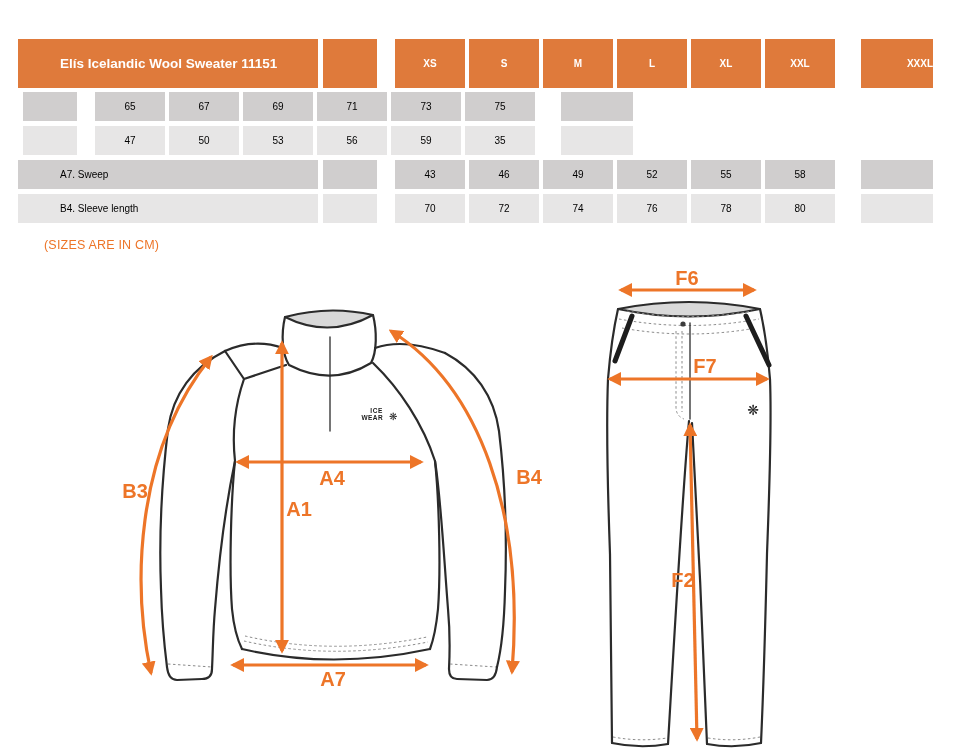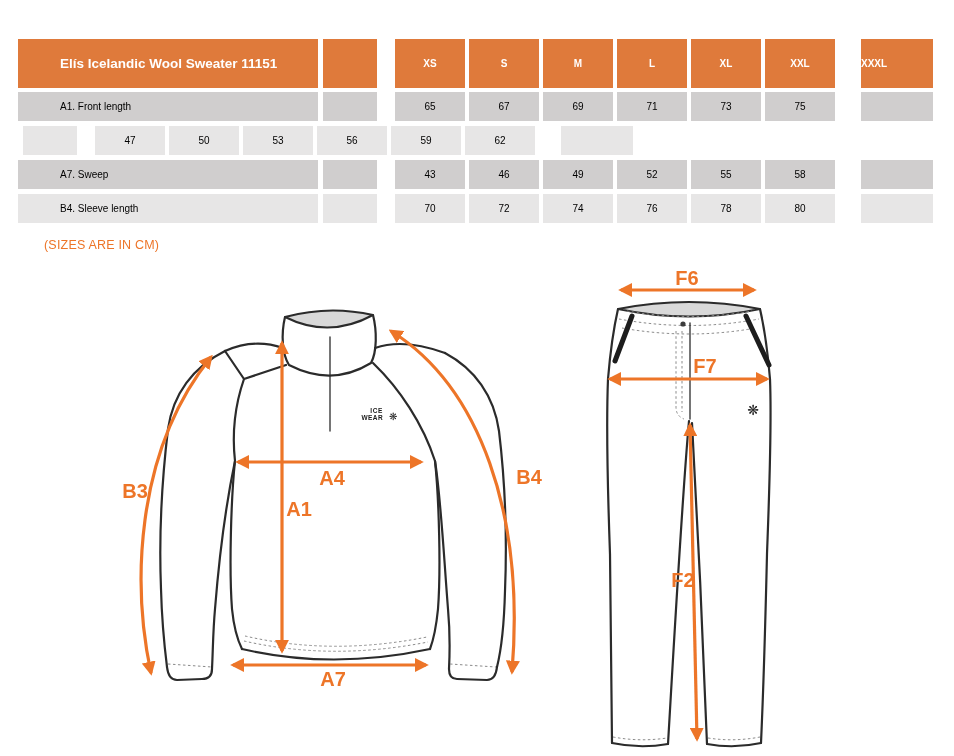--- a/index.html
+++ b/index.html
@@ -24,21 +24,21 @@
   .trow.first-data{margin-top:4px;}
   .cell{height:29px;line-height:29px;font-size:10px;box-sizing:border-box;white-space:nowrap;}
   .thead .cell{height:49px;line-height:49px;background:var(--header-orange);color:#fff;font-weight:bold;}
   .r-dark .cell{background:var(--row-dark);}
   .r-light .cell{background:var(--row-light);}
   .c-name{width:300px;padding-left:42px;text-align:left;}
   .thead .c-name{font-size:13.5px;}
   .c-blank{width:54px;margin-left:5px;}
   .c-size{width:70px;margin-left:4px;text-align:center;}
   .c-size.gapL{margin-left:18px;}
-  .c-xxxl{width:72px;margin-left:26px;text-align:left;}
+  .c-xxxl{width:72px;margin-left:26px;text-align:right;}
 
   
   .note{
     position:absolute;left:44px;top:214px;
     color:var(--accent-orange);font-size:12.5px;letter-spacing:.2px;
   }
 
   
   .sweater-svg{position:absolute;left:105px;top:255px;width:460px;height:425px;}
   .pants-svg{position:absolute;left:595px;top:245px;width:360px;height:500px;}
@@ -66,39 +66,38 @@
       <div class="cell c-size gapL">XS</div>
       <div class="cell c-size">S</div>
       <div class="cell c-size">M</div>
       <div class="cell c-size">L</div>
       <div class="cell c-size">XL</div>
       <div class="cell c-size">XXL</div>
       <div class="cell c-xxxl">XXXL</div>
     </div>
 
     <div class="trow databody first-data r-dark">
-      <div class="cell c-name">A1. Front length</div>
       <div class="cell c-blank"></div>
       <div class="cell c-size gapL">65</div>
       <div class="cell c-size">67</div>
       <div class="cell c-size">69</div>
       <div class="cell c-size">71</div>
       <div class="cell c-size">73</div>
       <div class="cell c-size">75</div>
       <div class="cell c-xxxl"></div>
     </div>
 
     <div class="trow databody r-light">
       <div class="cell c-blank"></div>
       <div class="cell c-size gapL">47</div>
       <div class="cell c-size">50</div>
       <div class="cell c-size">53</div>
       <div class="cell c-size">56</div>
       <div class="cell c-size">59</div>
-      <div class="cell c-size">62</div>
+      <div class="cell c-size">35</div>
       <div class="cell c-xxxl"></div>
     </div>
 
     <div class="trow databody r-dark">
       <div class="cell c-name">A7. Sweep</div>
       <div class="cell c-blank"></div>
       <div class="cell c-size gapL">43</div>
       <div class="cell c-size">46</div>
       <div class="cell c-size">49</div>
       <div class="cell c-size">52</div>

